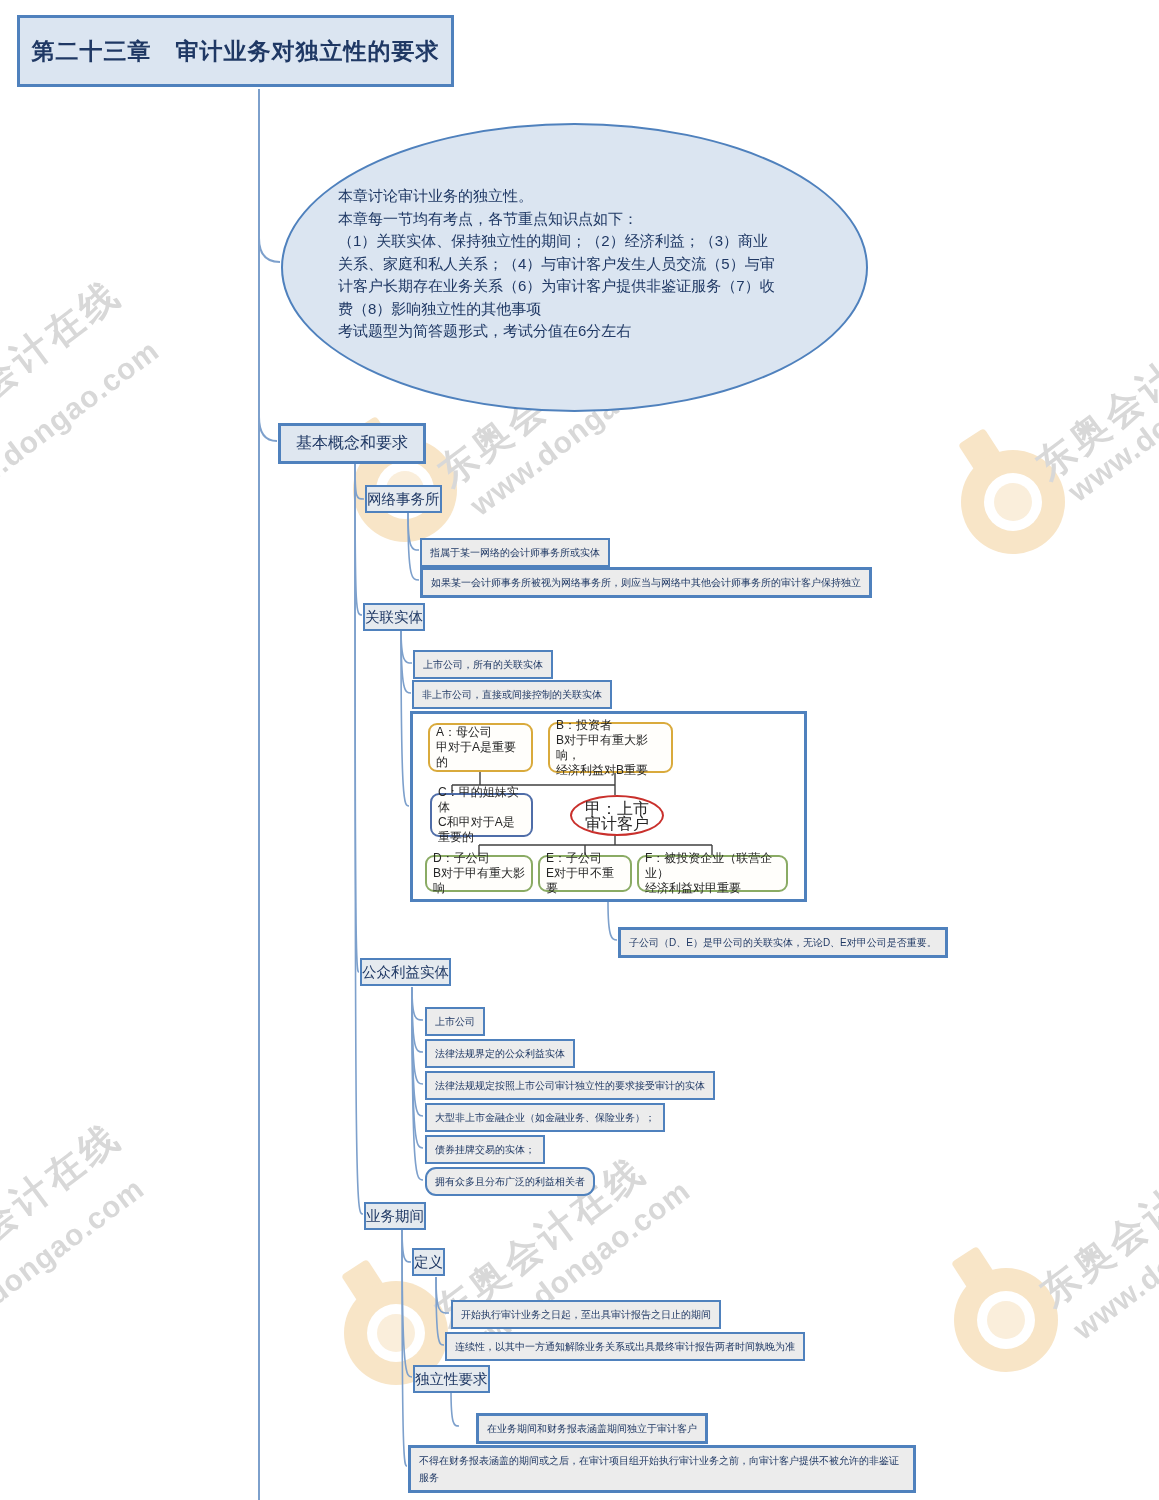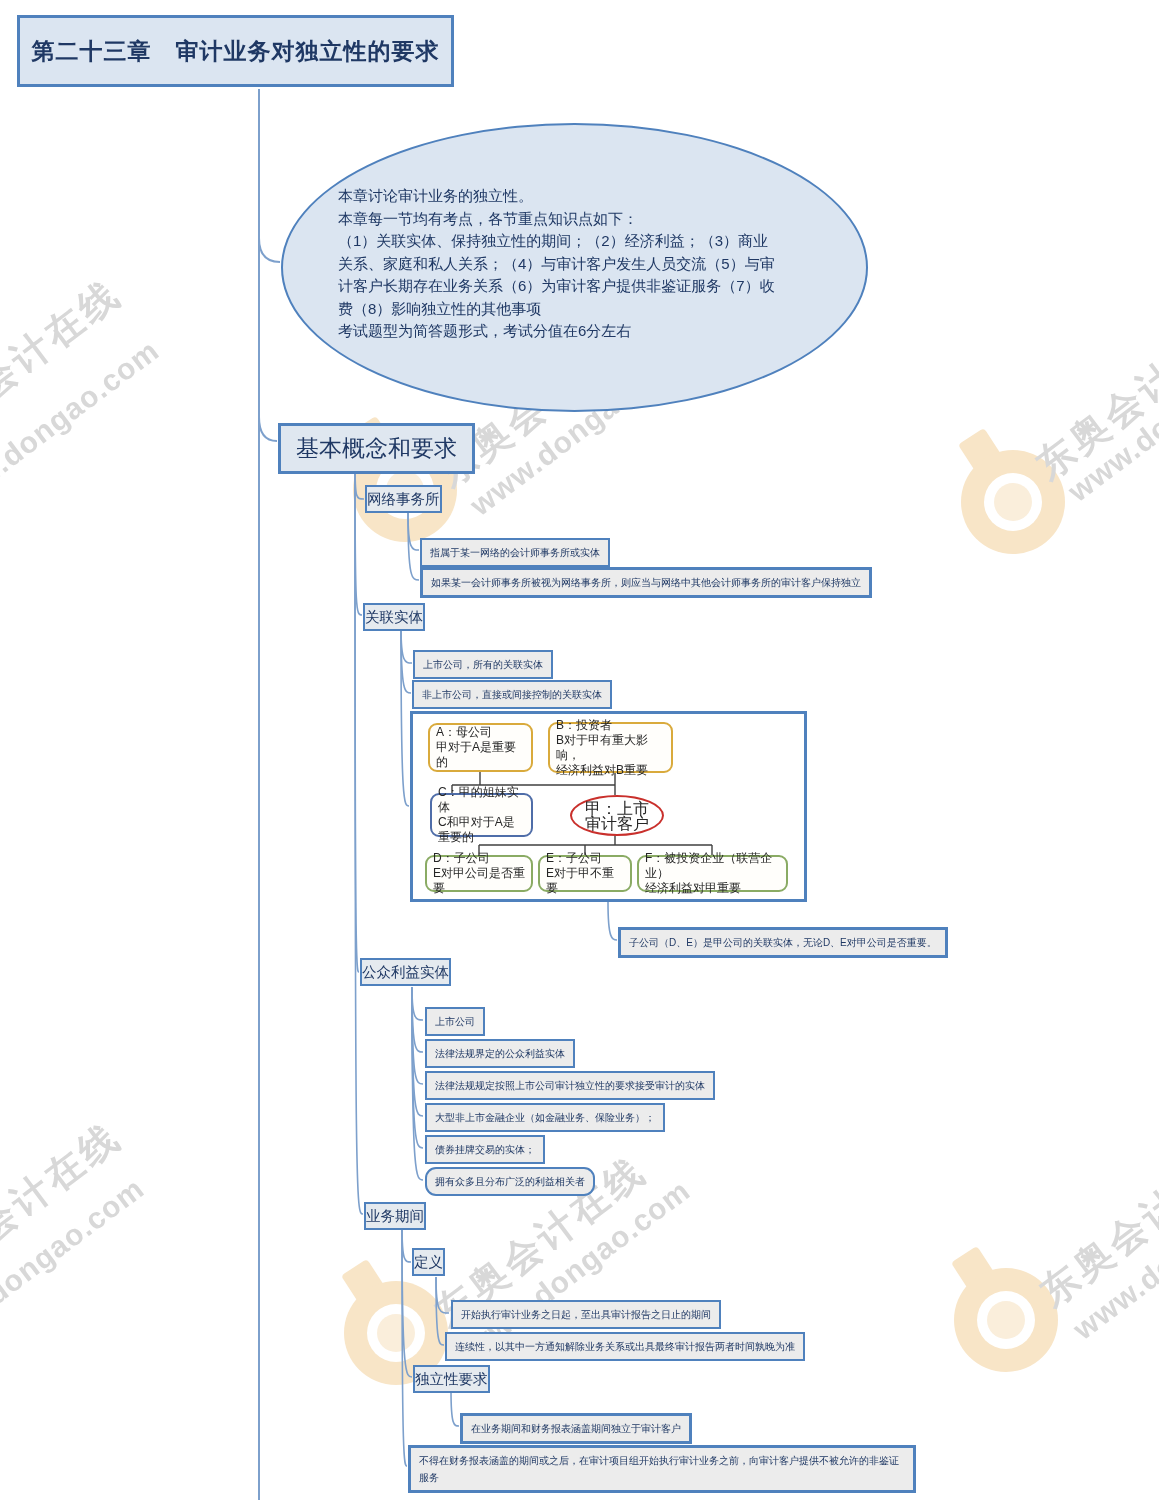--- a/index.html
+++ b/index.html
@@ -32,21 +32,21 @@
   .ellipse-text{
     position:absolute;left:55px;top:60px;width:482px;font-size:15px;line-height:22.5px;
     white-space:pre-line;color:var(--node-text);
   }
   .topic{
     background:var(--topic-bg);border:2.5px solid var(--accent);
     font-size:14.5px;padding:3px 0;white-space:nowrap;line-height:18px;
   }
   .root-topic{
     background:var(--root-bg);border:3px solid var(--accent);
-    font-size:23px;font-weight:normal;padding:7px 15px;white-space:nowrap;
+    font-size:16px;font-weight:normal;padding:7px 15px;white-space:nowrap;
   }
   .leaf{
     background:var(--leaf-bg);border:2px solid var(--accent);
     font-size:10px;padding:4px 8px;white-space:nowrap;line-height:17px;
   }
   .leaf.strong{border-width:3px;}
   .leaf.wrap{white-space:normal;}
   
   .diagram{
     left:410px;top:711px;width:397px;height:191px;background:#ffffff;
@@ -185,35 +185,35 @@
 <div class="dbox yellow" style="left:428px;top:723px;width:105px;height:49px;">A：母公司
 甲对于A是重要的</div>
 <div class="dbox yellow" style="left:548px;top:722px;width:125px;height:51px;">B：投资者
 B对于甲有重大影响，
 经济利益对B重要</div>
 <div class="dbox cblue" style="left:430px;top:793px;width:103px;height:44px;">C：甲的姐妹实体
 C和甲对于A是重要的</div>
 <div class="dellipse" style="left:570px;top:795px;width:90px;height:37px;">甲：上市
 审计客户</div>
 <div class="dbox green" style="left:425px;top:855px;width:108px;height:37px;">D：子公司
-E对甲公司是否重要</div>
+B对于甲有重大影响</div>
 <div class="dbox green" style="left:538px;top:855px;width:94px;height:37px;">E：子公司
 E对于甲不重要</div>
 <div class="dbox green" style="left:637px;top:855px;width:151px;height:37px;">F：被投资企业（联营企业）
 经济利益对甲重要</div>
 
 <div class="node leaf strong" style="left:618px;top:927px;">子公司（D、E）是甲公司的关联实体，无论D、E对甲公司是否重要。</div>
 
 <div class="node topic" style="left:360px;top:958px;">公众利益实体</div>
 <div class="node leaf" style="left:425px;top:1007px;">上市公司</div>
 <div class="node leaf" style="left:425px;top:1039px;">法律法规界定的公众利益实体</div>
 <div class="node leaf" style="left:425px;top:1071px;">法律法规规定按照上市公司审计独立性的要求接受审计的实体</div>
 <div class="node leaf" style="left:425px;top:1103px;">大型非上市金融企业（如金融业务、保险业务）；</div>
 <div class="node leaf" style="left:425px;top:1135px;">债券挂牌交易的实体；</div>
 <div class="node leaf" style="left:425px;top:1167px;border-radius:11px;">拥有众多且分布广泛的利益相关者</div>
 
 <div class="node topic" style="left:364px;top:1202px;">业务期间</div>
 <div class="node topic" style="left:412px;top:1248px;">定义</div>
 <div class="node leaf" style="left:451px;top:1300px;">开始执行审计业务之日起，至出具审计报告之日止的期间</div>
 <div class="node leaf" style="left:445px;top:1332px;">连续性，以其中一方通知解除业务关系或出具最终审计报告两者时间孰晚为准</div>
 <div class="node topic" style="left:413px;top:1365px;">独立性要求</div>
-<div class="node leaf strong" style="left:460px;top:1413px;">在业务期间和财务报表涵盖期间独立于审计客户</div>
+<div class="node leaf strong" style="left:476px;top:1413px;">在业务期间和财务报表涵盖期间独立于审计客户</div>
 <div class="node leaf strong wrap" style="left:408px;top:1445px;width:508px;">不得在财务报表涵盖的期间或之后，在审计项目组开始执行审计业务之前，向审计客户提供不被允许的非鉴证服务</div>
 
 </body></html>

